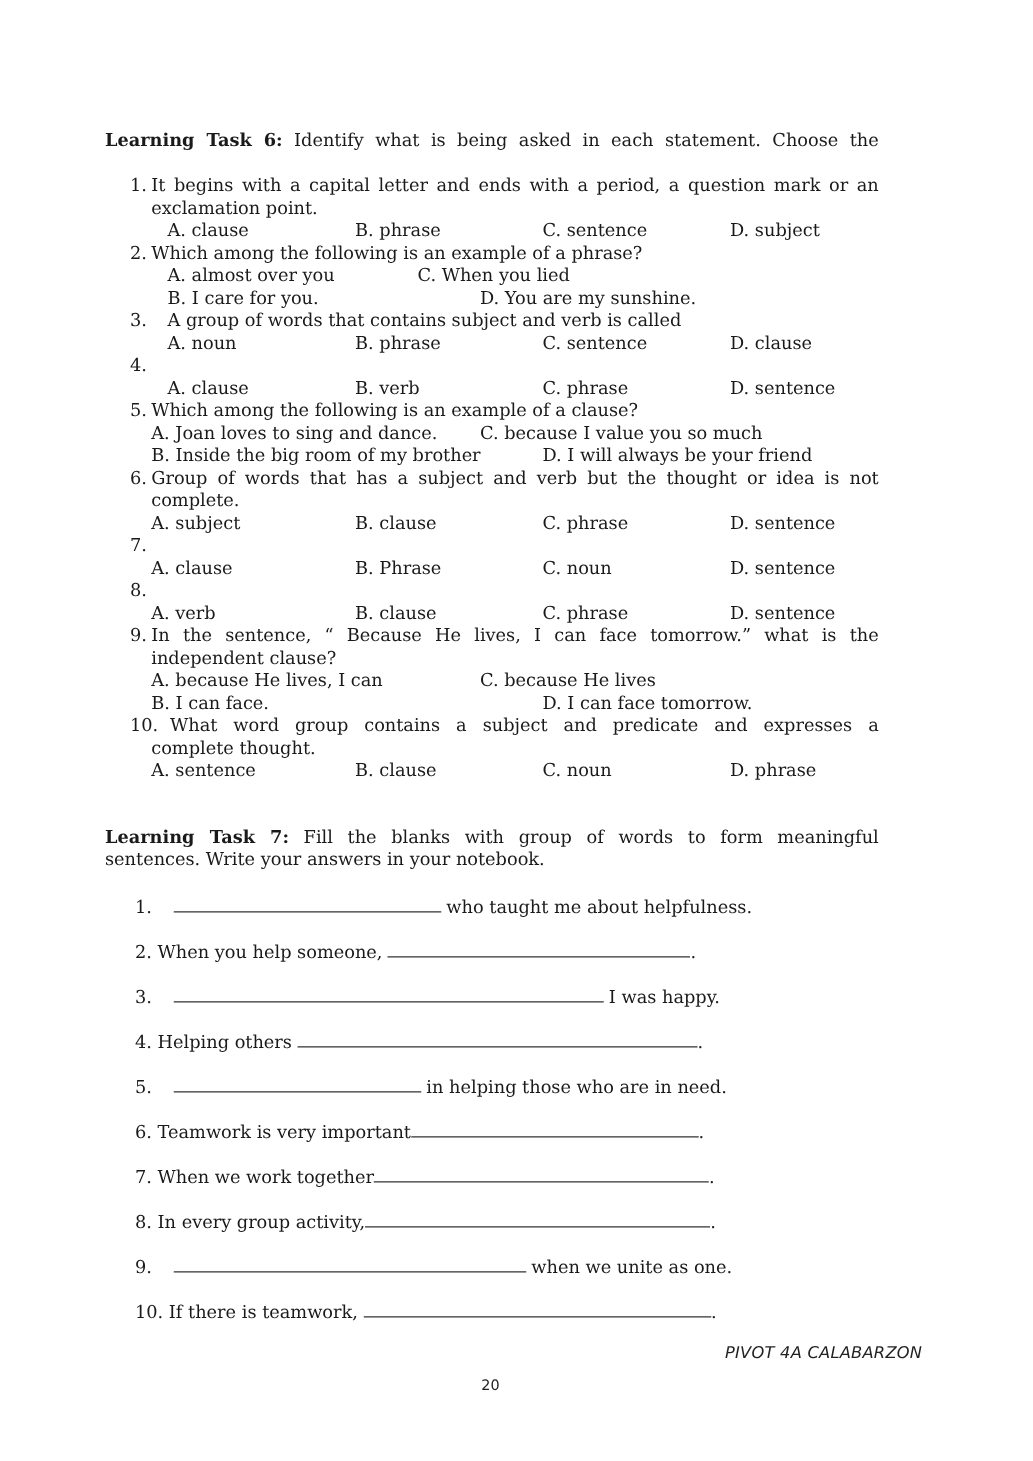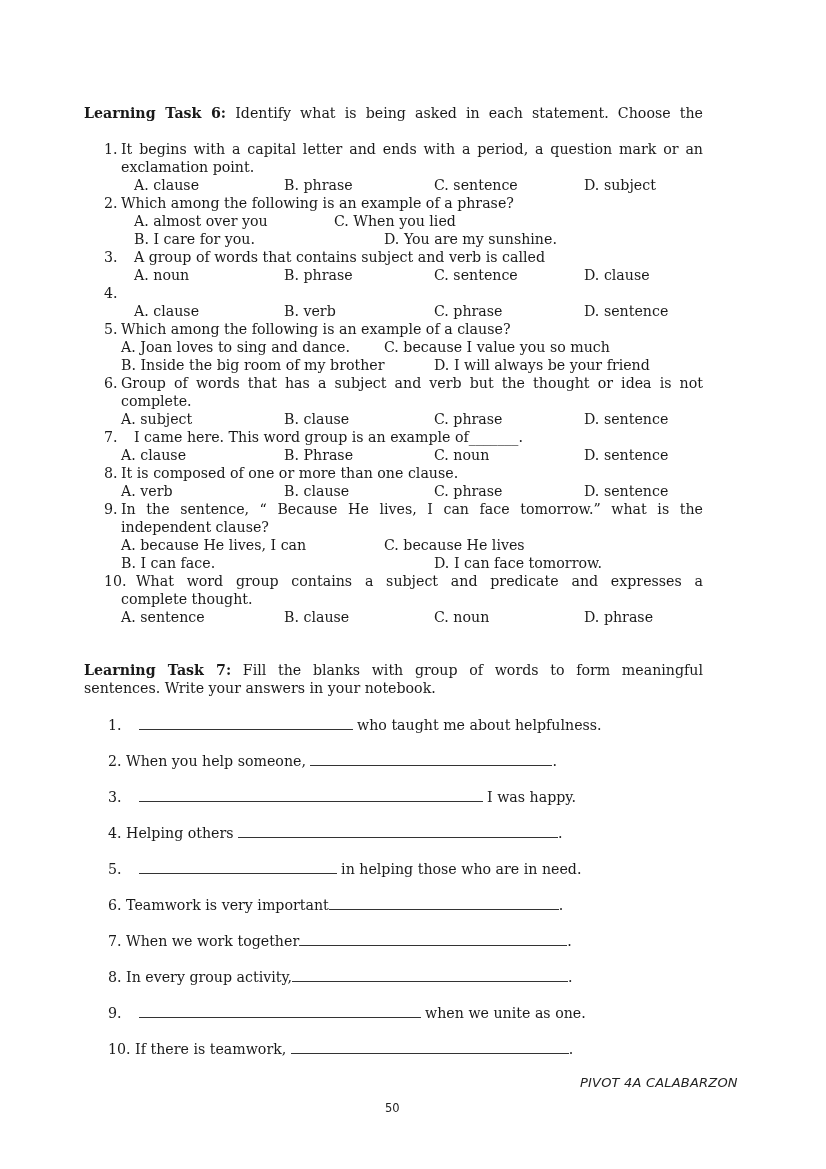--- a/index.html
+++ b/index.html
@@ -75,28 +75,26 @@
 
   <div class="q" style="left:104px; top:374px;">6.</div>
   <div class="qj" style="left:121px; top:374px; width:582px;">Group of words that has a subject and verb but the thought or idea is not</div>
   <div class="q" style="left:121px; top:392px;">complete.</div>
   <div class="opt" style="left:121px; top:410px;">A. subject</div>
   <div class="opt" style="left:284px; top:410px;">B. clause</div>
   <div class="opt" style="left:434px; top:410px;">C. phrase</div>
   <div class="opt" style="left:584px; top:410px;">D. sentence</div>
 
   <div class="q" style="left:104px; top:428px;">7.</div>
-  <div class="q" style="left:134px; top:428px;">I came here. This word group is an example of_______.</div>
   <div class="opt" style="left:121px; top:446px;">A. clause</div>
   <div class="opt" style="left:284px; top:446px;">B.  Phrase</div>
   <div class="opt" style="left:434px; top:446px;">C. noun</div>
   <div class="opt" style="left:584px; top:446px;">D. sentence</div>
 
   <div class="q" style="left:104px; top:464px;">8.</div>
-  <div class="q" style="left:121px; top:464px;">It is composed of one or more than one clause.</div>
   <div class="opt" style="left:121px; top:482px;">A. verb</div>
   <div class="opt" style="left:284px; top:482px;">B. clause</div>
   <div class="opt" style="left:434px; top:482px;">C. phrase</div>
   <div class="opt" style="left:584px; top:482px;">D. sentence</div>
 
   <div class="q" style="left:104px; top:500px;">9.</div>
   <div class="qj" style="left:121px; top:500px; width:582px;">In the sentence, “ Because He lives, I can face tomorrow.” what is the</div>
   <div class="q" style="left:121px; top:518px;text-align:center;">independent clause?</div>
   <div class="opt" style="left:121px; top:536px;">A.  because He lives, I can</div>
   <div class="opt" style="left:384px; top:536px;">C. because He lives</div>
@@ -162,15 +160,15 @@
     <span style="display:inline-block; width:8px;"></span>
     <span class="blank" style="width:282px;"></span><span> when we unite as one.</span>
   </div>
 
   <div class="blank-row" style="left:108px; top:1039px;">
     <span>10.</span>
     <span>If there is teamwork, </span><span class="blank" style="width:278px;"></span><span>.</span>
   </div>
 
   <div class="footer-brand">PIVOT 4A CALABARZON</div>
-  <div class="page-num">50</div>
+  <div class="page-num">20</div>
 
 </div>
 
 </body></html>

